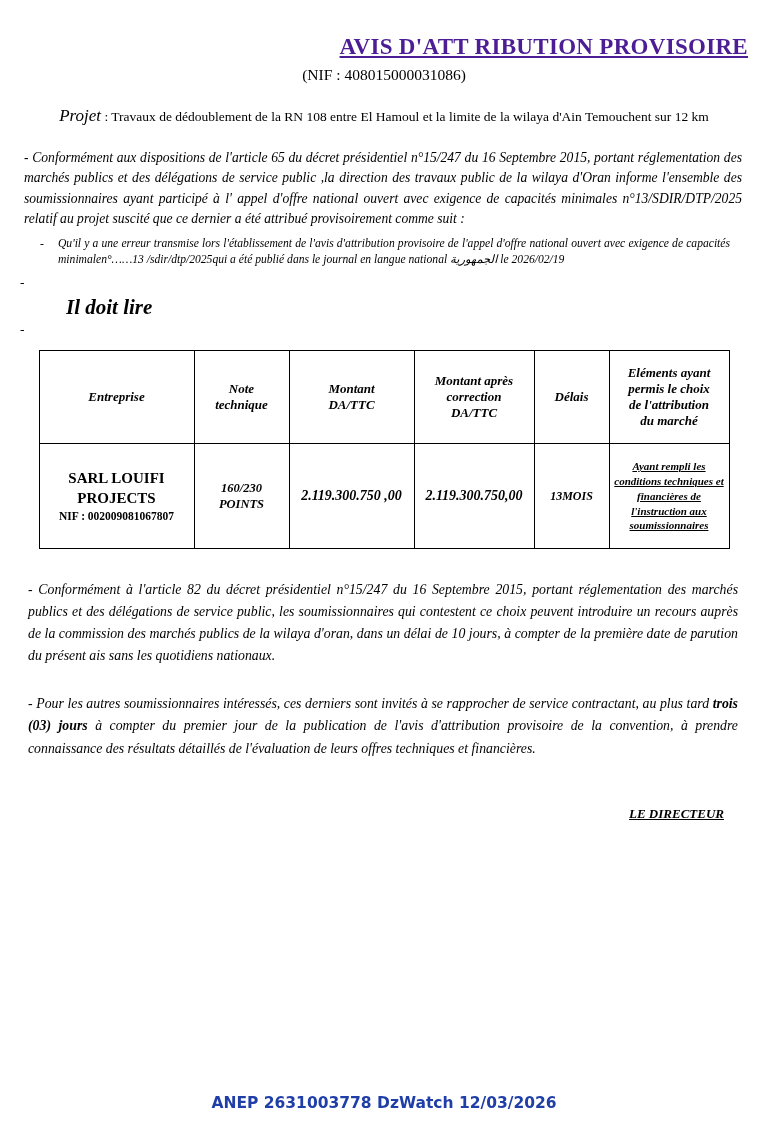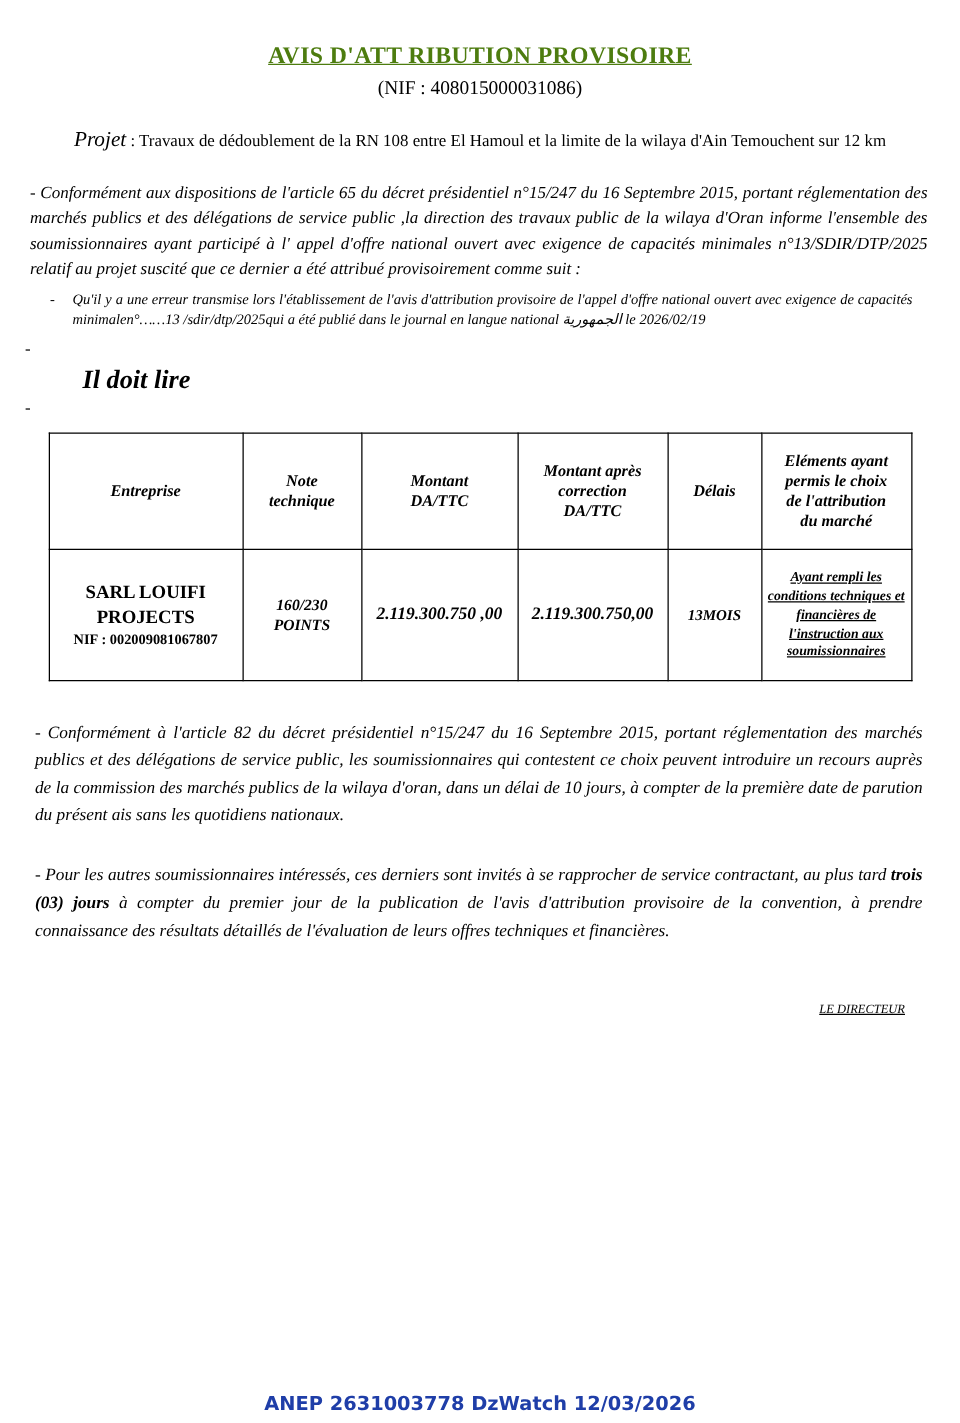--- a/index.html
+++ b/index.html
@@ -34,24 +34,24 @@
   .arabic-line-3 { font-size: 15.5px; letter-spacing: 0.5px; }
 
   .title-erratum {
     text-align: center;
     font-size: 25px;
     font-weight: bold;
     margin-top: 22px;
     letter-spacing: 0.5px;
   }
   .title-avis {
-    text-align: center;
-    font-size: 19px;
-    font-weight: bold;
-    color: #4d7c0f;
+    text-align: right;
+    font-size: 23px;
+    font-weight: bold;
+    color: #4c1d95;
     text-decoration: underline;
     margin-top: 4px;
     letter-spacing: 0.3px;
   }
   .title-nif {
     text-align: center;
     font-size: 15.5px;
     font-weight: normal;
     margin-top: 6px;
   }
@@ -171,31 +171,31 @@
     line-height: 1.6;
     padding: 0 10px 0 8px;
   }
   .para-block.second { margin-top: 26px; }
   .bold-inline { font-weight: bold; }
 
   .director {
     margin-top: 46px;
     text-align: right;
     padding-right: 24px;
-    font-size: 10px;
-    font-style: italic;
-    font-weight: normal;
+    font-size: 13px;
+    font-style: italic;
+    font-weight: bold;
     text-decoration: underline;
   }
 
   .anep {
     position: absolute;
     left: 0;
     right: 0;
-    bottom: 6px;
+    bottom: 26px;
     text-align: center;
     font-family: "DejaVu Sans", sans-serif;
     font-size: 15.5px;
     font-weight: bold;
     color: #1f3ea8;
   }
 </style>
 </head>
 <body>
 

